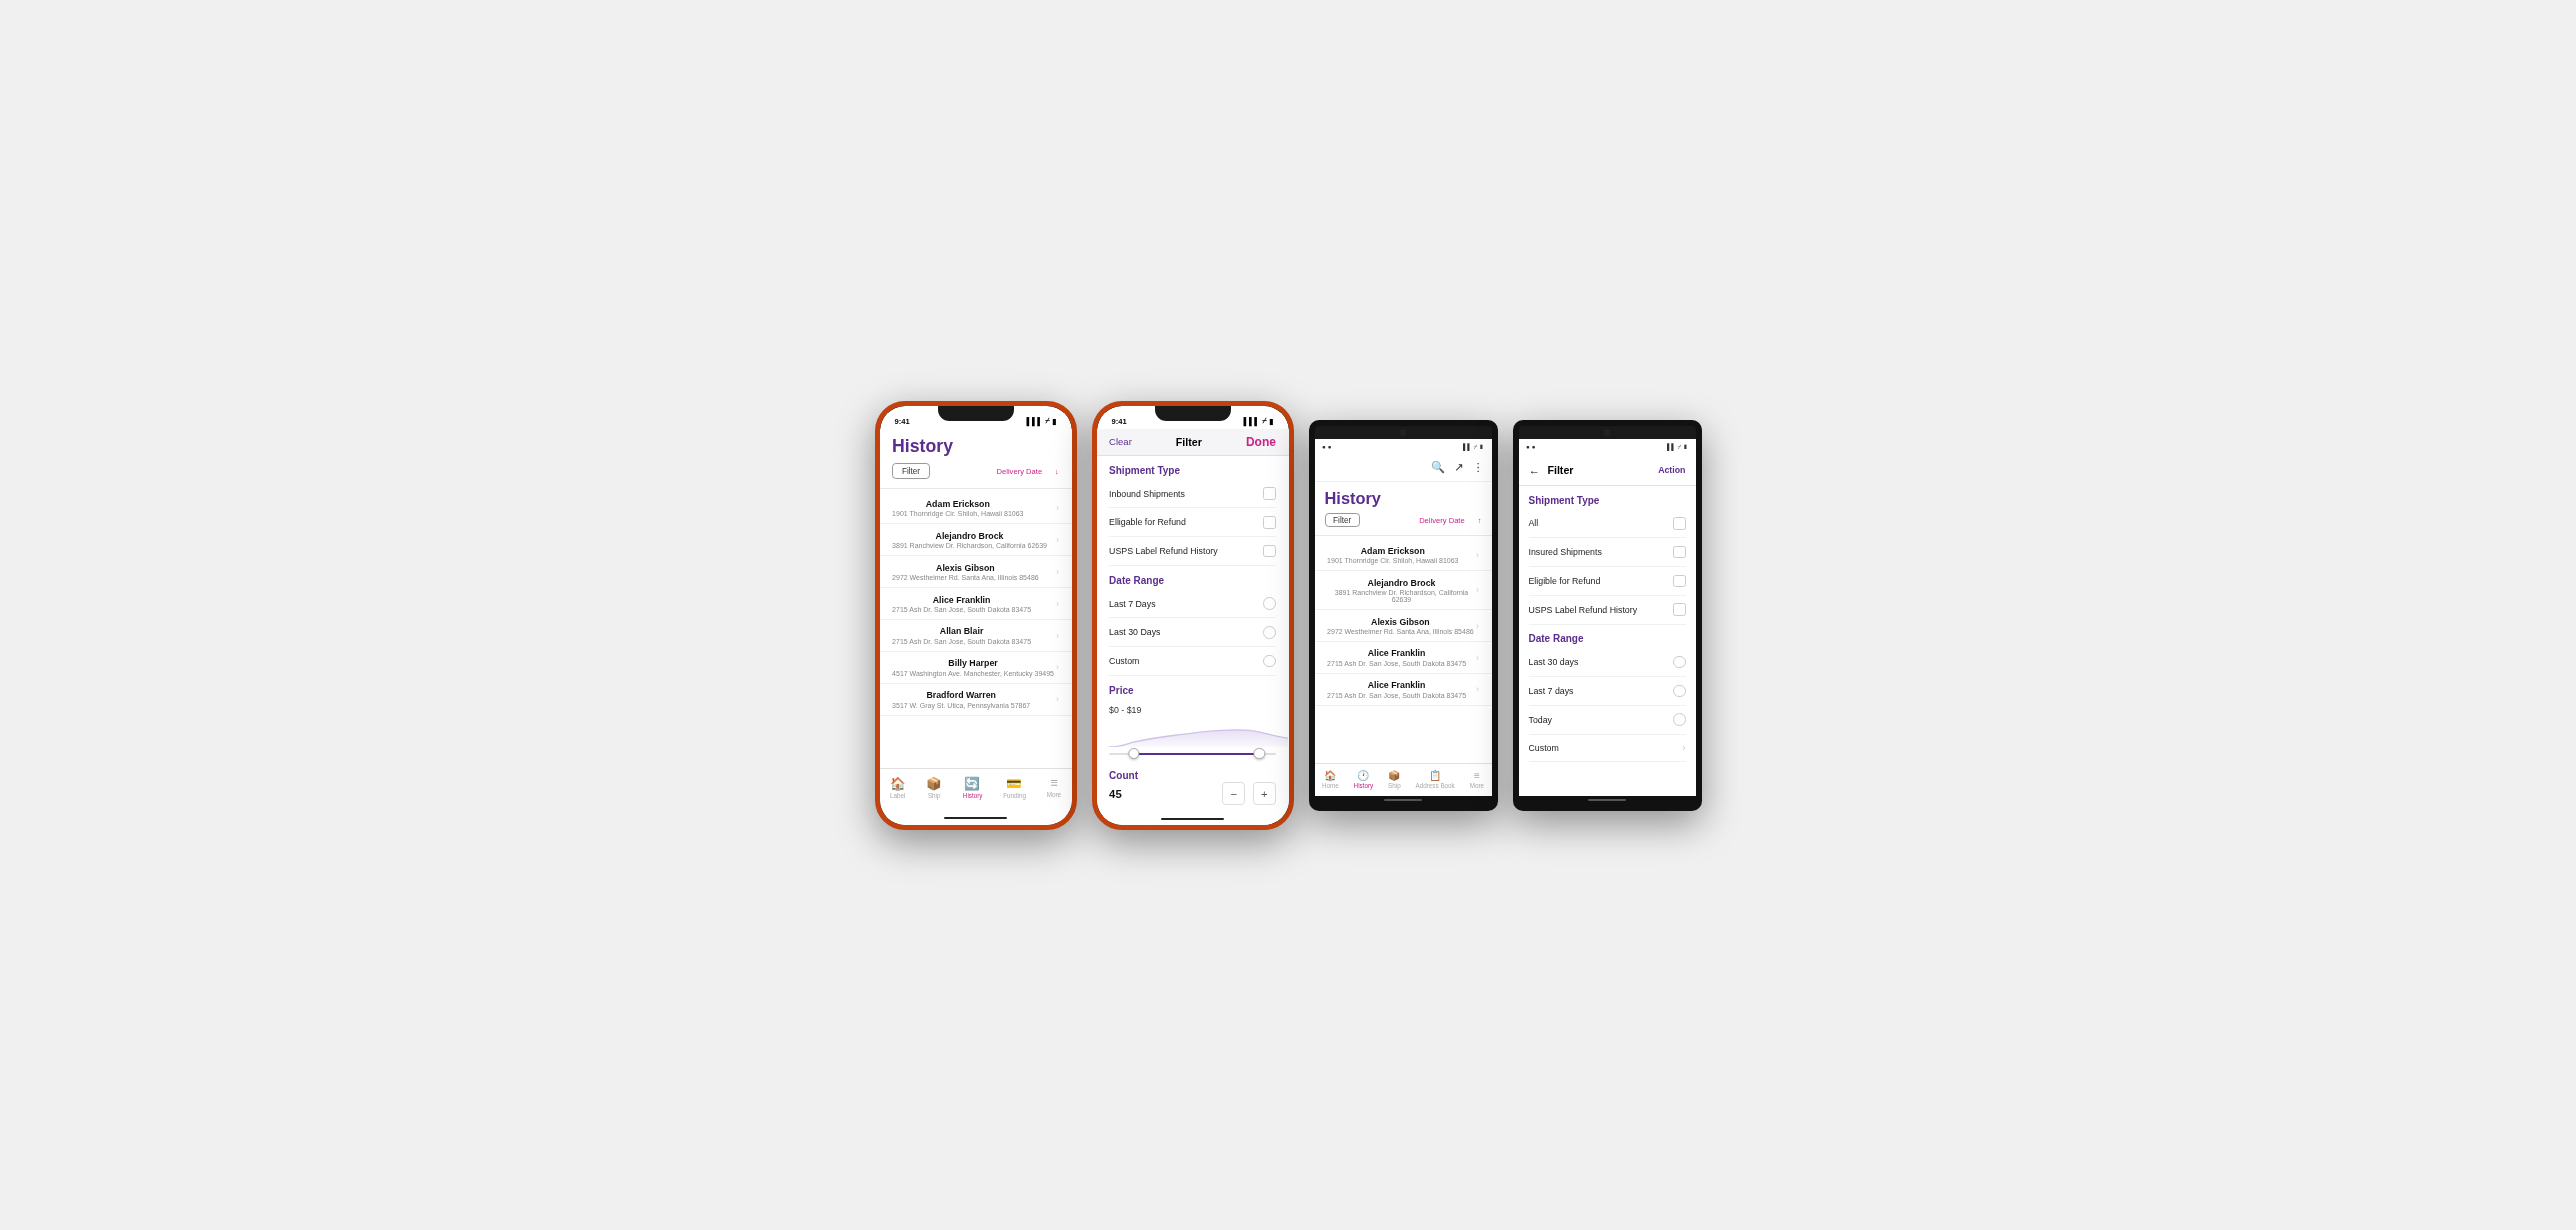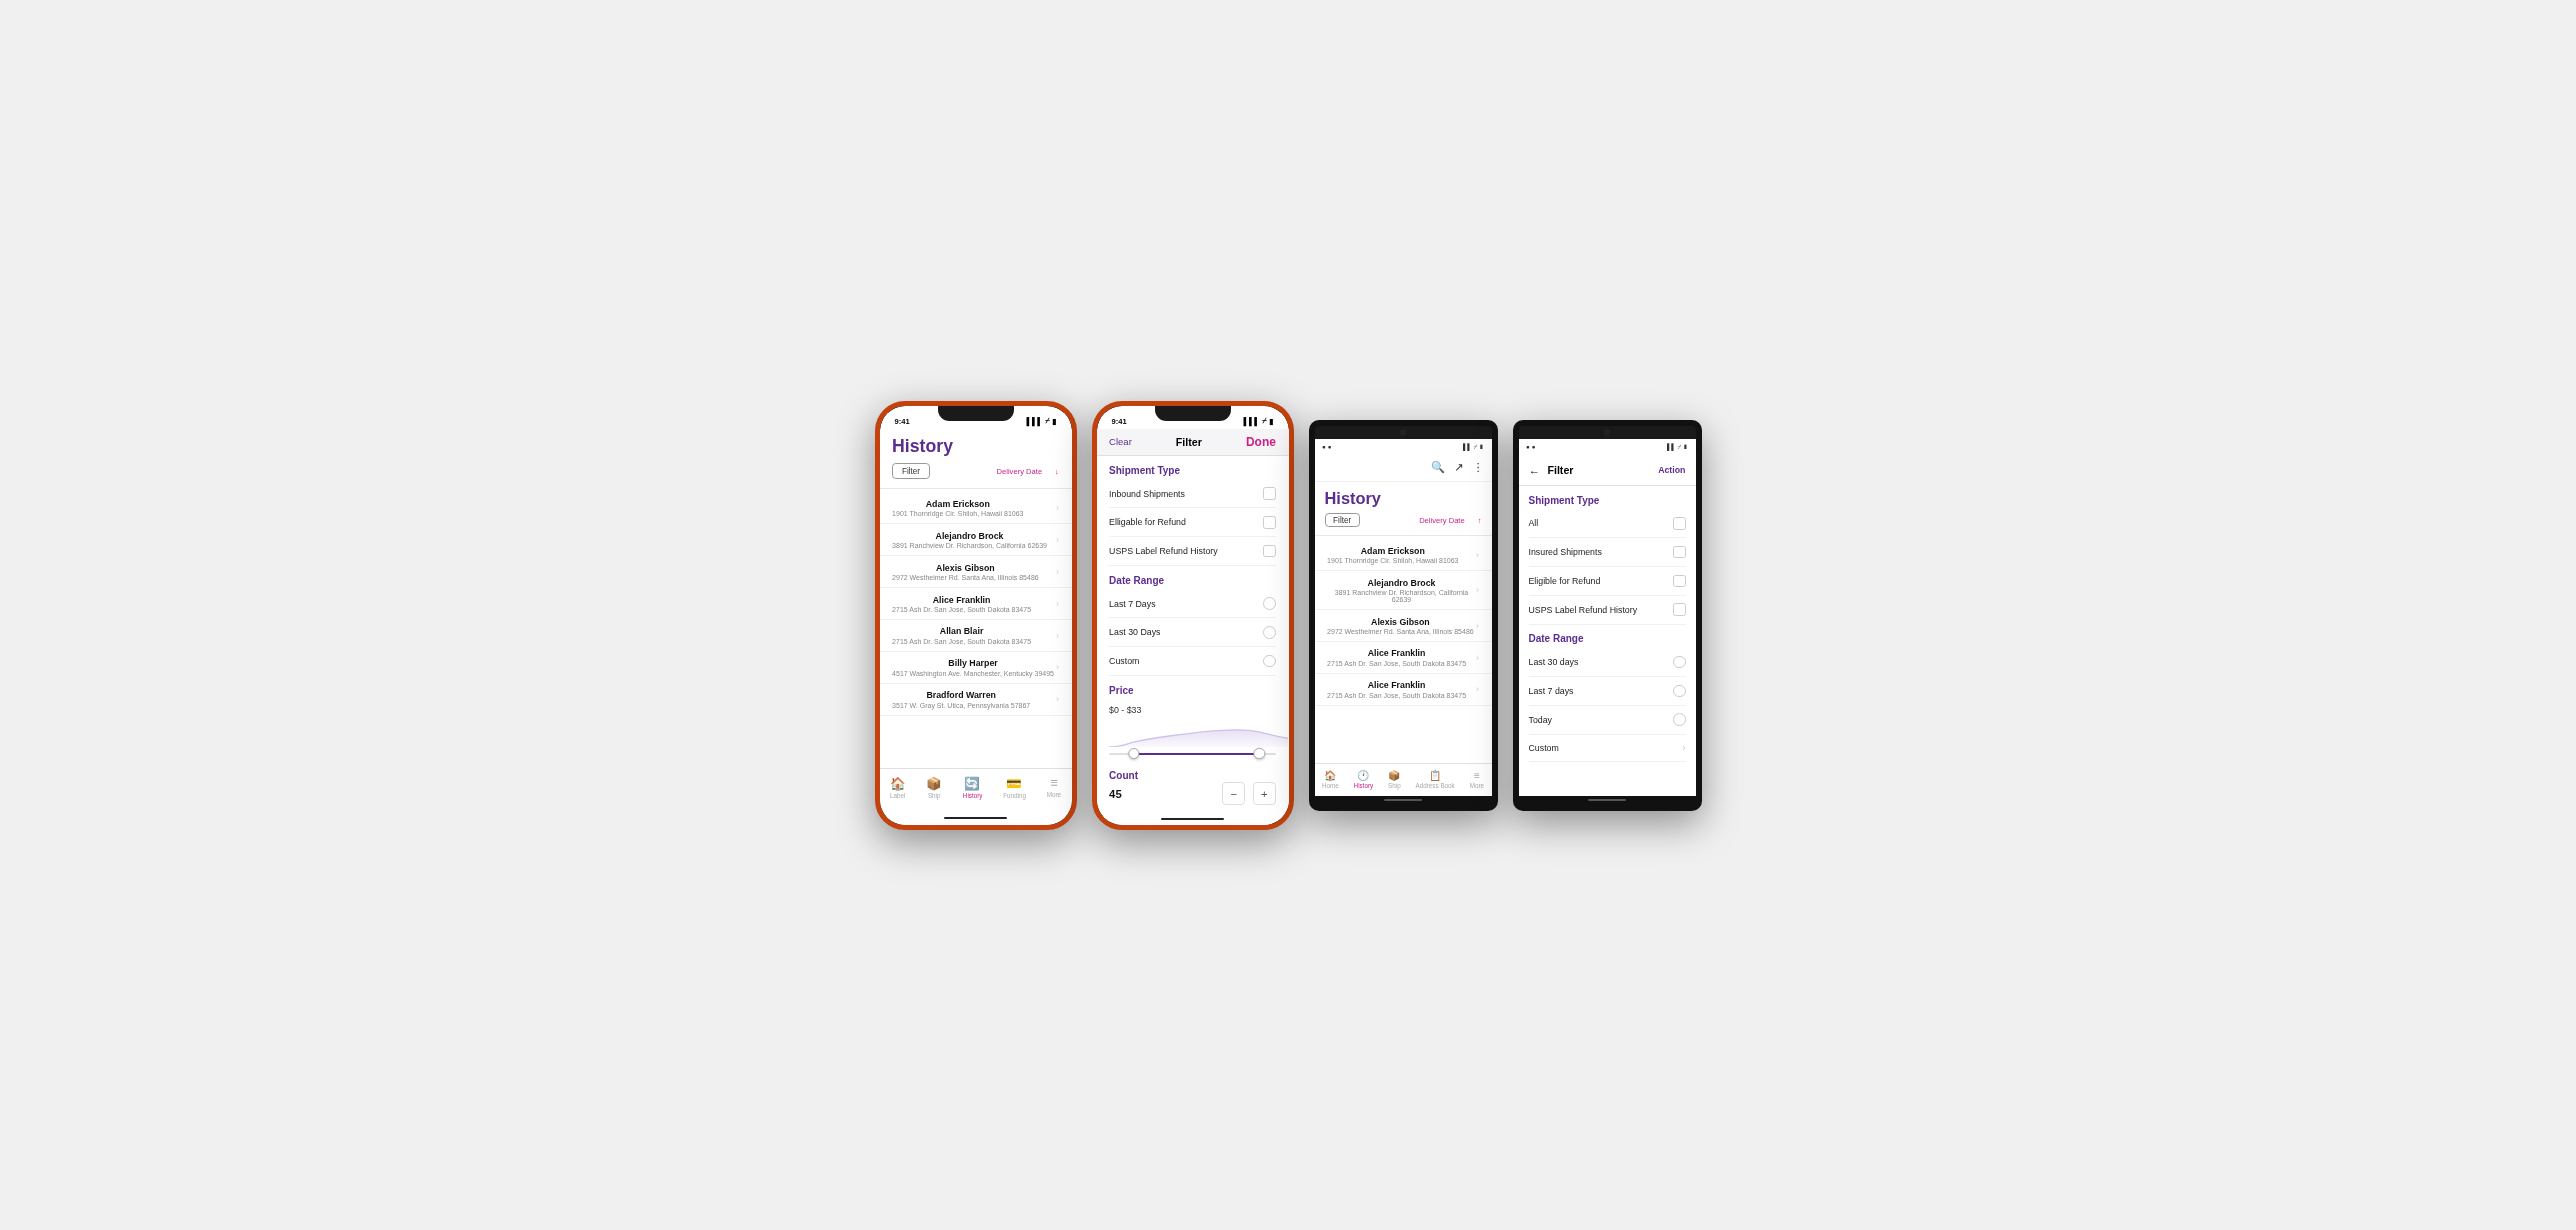--- a/index.html
+++ b/index.html
@@ -615,21 +615,21 @@
         </div>
         <div class="filter-option">
           <span>Last 30 Days</span>
           <div class="radio-empty"></div>
         </div>
         <div class="filter-option">
           <span>Custom</span>
           <div class="radio-empty"></div>
         </div>
         <div class="filter-section-title">Price</div>
-        <div class="price-range-label">$0 - $33</div>
+        <div class="price-range-label">$0 - $19</div>
         <div class="price-slider-container">
           <svg class="price-chart" viewBox="0 0 280 36" preserveAspectRatio="none">
             <defs>
               <linearGradient id="chartGrad" x1="0" y1="0" x2="0" y2="1">
                 <stop offset="0%" stop-color="#8866cc" stop-opacity="0.5"></stop>
                 <stop offset="100%" stop-color="#8866cc" stop-opacity="0.1"></stop>
               </linearGradient>
             </defs>
             <path d="M0,36 C20,36 30,30 40,28 C60,24 80,20 100,18 C120,16 130,14 150,12 C170,10 200,8 220,10 C240,12 260,20 280,22 L280,36 Z" fill="url(#chartGrad)"></path>
             <path d="M0,36 C20,36 30,30 40,28 C60,24 80,20 100,18 C120,16 130,14 150,12 C170,10 200,8 220,10 C240,12 260,20 280,22" fill="none" stroke="#8866cc" stroke-width="2"></path>

